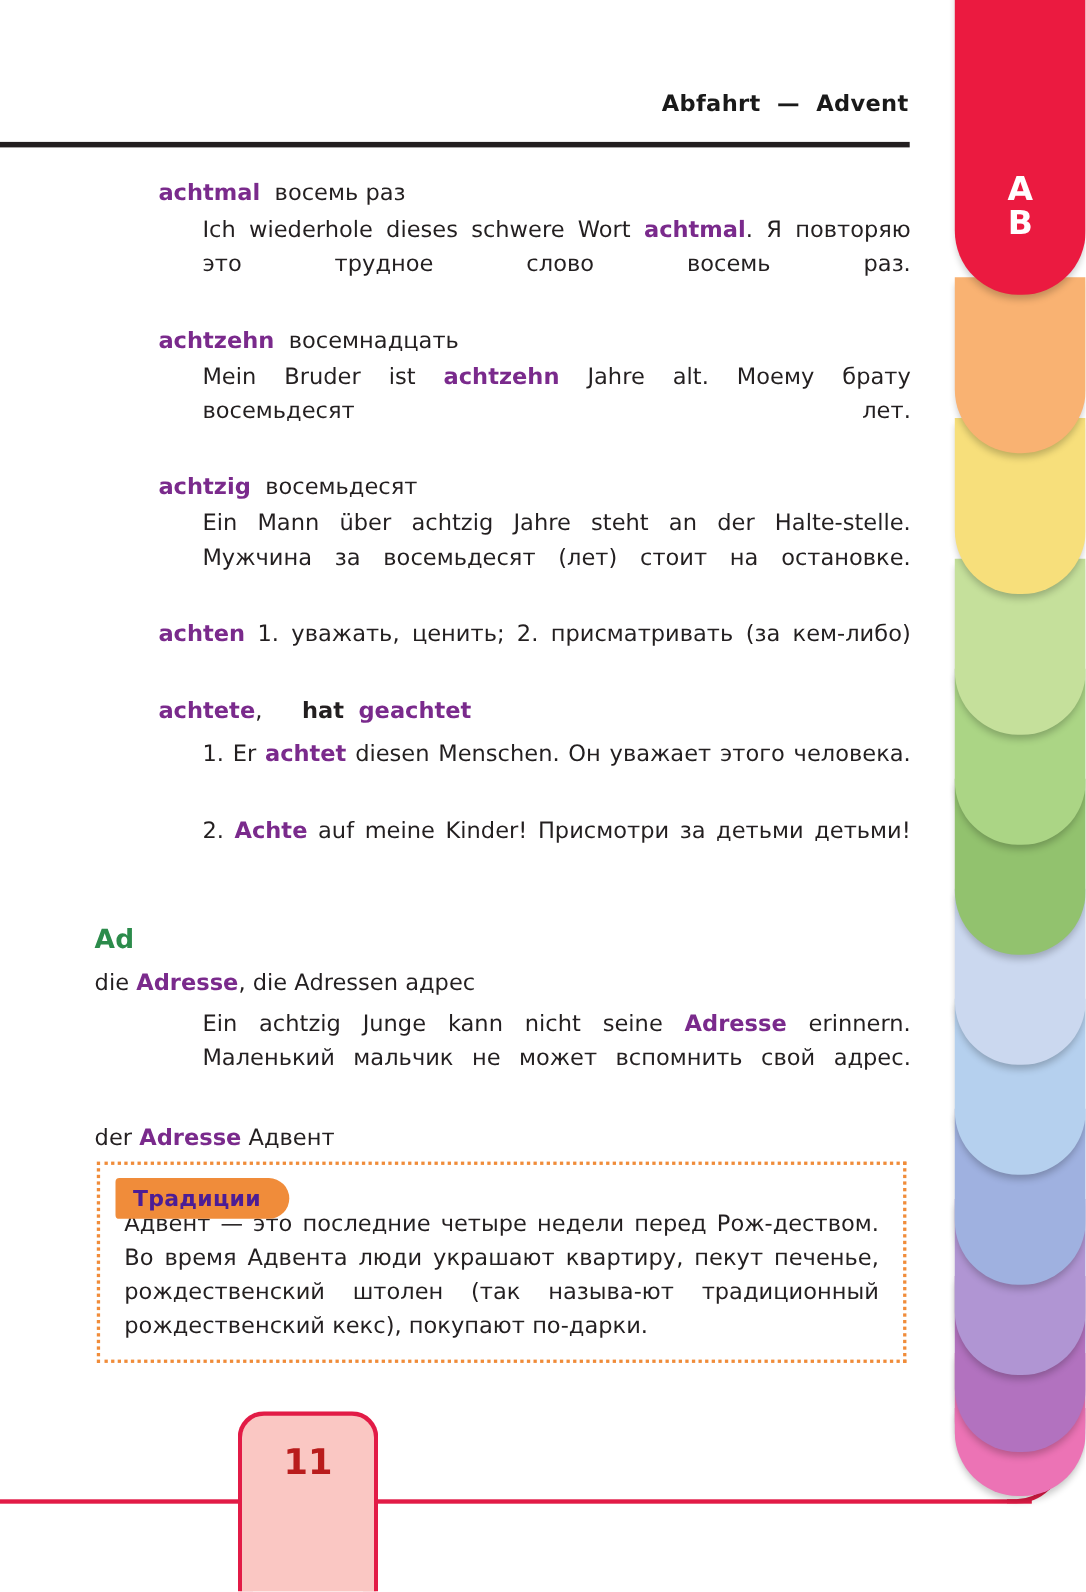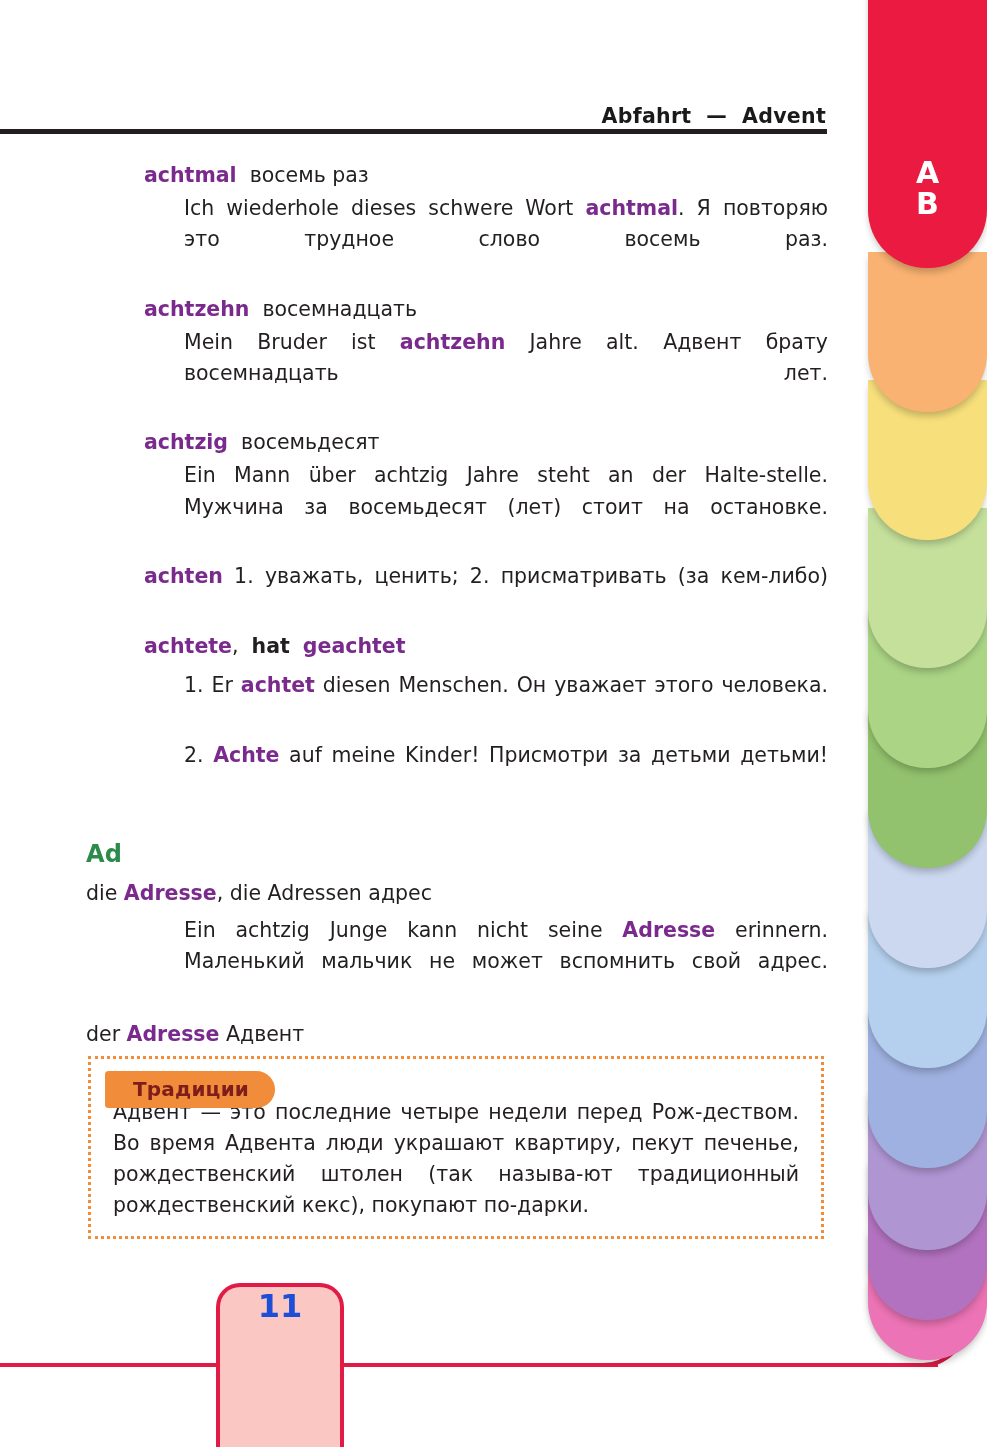--- a/index.html
+++ b/index.html
@@ -15,21 +15,21 @@
     width: 987px;
     height: 1447px;
     background: #ffffff;
     overflow: hidden;
   }
 
   
   #running-head {
     position: absolute;
     left: 0;
-    top: 104px;
+    top: 82px;
     width: 826px;
     height: 34px;
     text-align: right;
   }
   #running-head .rh-text {
     font-size: 20.5px;
     font-weight: bold;
     color: #1a1a1a;
     letter-spacing: 0.3px;
     white-space: pre;
@@ -60,20 +60,21 @@
     padding-left: 58px;
     text-indent: 0;
   }
   .entry-head .kw {
     color: #7a2a8c;
     font-weight: bold;
   }
   .entry-head .kw-black {
     color: #231f20;
     font-weight: bold;
+    margin-left: 23px;
   }
   .example {
     font-size: 20.5px;
     line-height: 1.52;
     color: #231f20;
     text-align: justify;
     text-justify: inter-word;
     margin: 0 0 7px 0;
     padding-left: 98px;
   }
@@ -129,24 +130,24 @@
     border: 3px dotted #f08c3a;
     box-sizing: border-box;
     padding: 38px 22px 14px 22px;
     background: #ffffff;
   }
   #culture-label {
     position: absolute;
     left: 14px;
     top: 12px;
     background: #f08c3a;
-    color: #7f1d1d;
+    color: #4c1d95;
     font-size: 20px;
     font-weight: bold;
-    padding: 6px 26px 7px 28px;
+    padding: 6px 26px 7px 16px;
     border-radius: 5px 26px 26px 5px;
     letter-spacing: 0.2px;
     line-height: 1.2;
   }
   #culture-text {
     font-size: 20.5px;
     line-height: 1.52;
     color: #231f20;
     text-align: justify;
     text-justify: inter-word;
@@ -187,24 +188,24 @@
     border: 4px solid #e21b46;
     border-bottom: none;
     border-top-left-radius: 24px;
     border-top-right-radius: 24px;
     box-sizing: border-box;
     text-align: center;
     z-index: 5;
   }
   #page-number .num {
     display: block;
-    margin-top: 0;
+    margin-top: 23px;
     font-size: 32px;
     font-weight: bold;
-    color: #1d4ed8;
+    color: #b91c1c;
   }
 
   
   #thumb-index {
     position: absolute;
     left: 868px;
     top: 0;
     width: 119px;
     height: 1350px;
   }
@@ -242,21 +243,21 @@
     <div class="entry-head">
       <span class="kw">achtmal</span><span>&nbsp;&nbsp;</span><span>восемь  раз</span>
     </div>
     <div class="example"><span>Ich  wiederhole  dieses  schwere  Wort  </span><span class="kw">achtmal</span><span>.</span>
       <span>Я  повторяю  это  трудное  слово  восемь  раз.</span></div>
 
     <div class="entry-head">
       <span class="kw">achtzehn</span><span>&nbsp;&nbsp;</span><span>восемнадцать</span>
     </div>
     <div class="example"><span>Mein  Bruder  ist  </span><span class="kw">achtzehn</span><span> Jahre  alt.</span>
-      <span>Адвент  брату  восемнадцать  лет.</span></div>
+      <span>Моему  брату  восемьдесят  лет.</span></div>
 
     <div class="entry-head">
       <span class="kw">achtzig</span><span>&nbsp;&nbsp;</span><span>восемьдесят</span>
     </div>
     <div class="example"><span>Ein  Mann  über  achtzig  Jahre  steht  an  der  Halte-stelle.</span>
       <span>Мужчина  за  восемьдесят  (лет)  стоит  на  остановке.</span></div>
 
     <div class="entry-head wrap">
       <span class="kw">achten</span><span>&nbsp;</span><span>1. уважать,  ценить;  2.  присматривать  (за  кем-либо)</span>
     </div>

